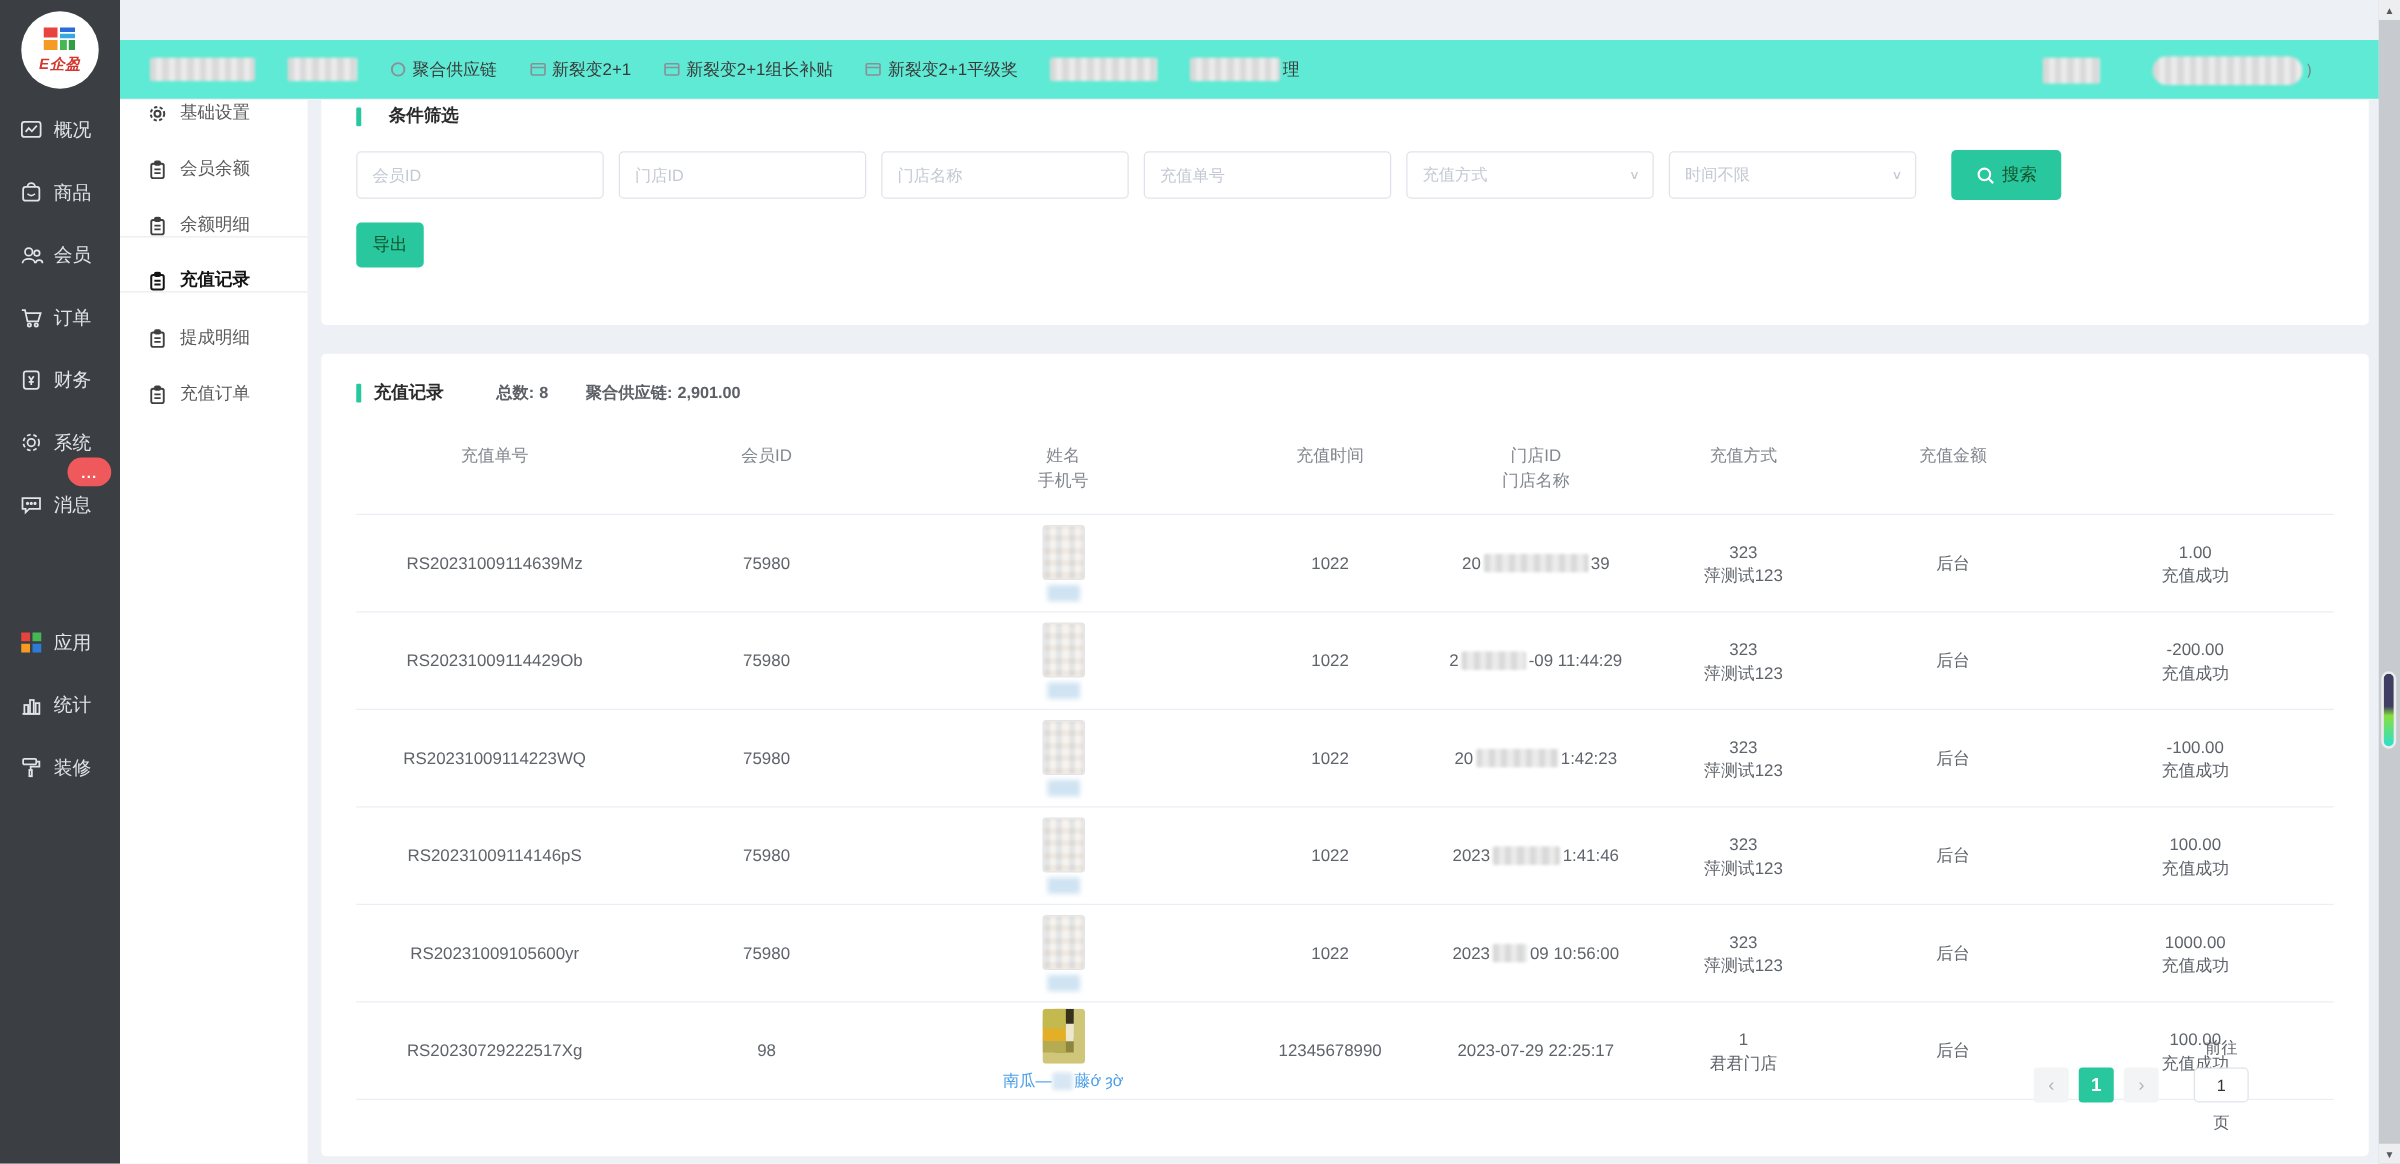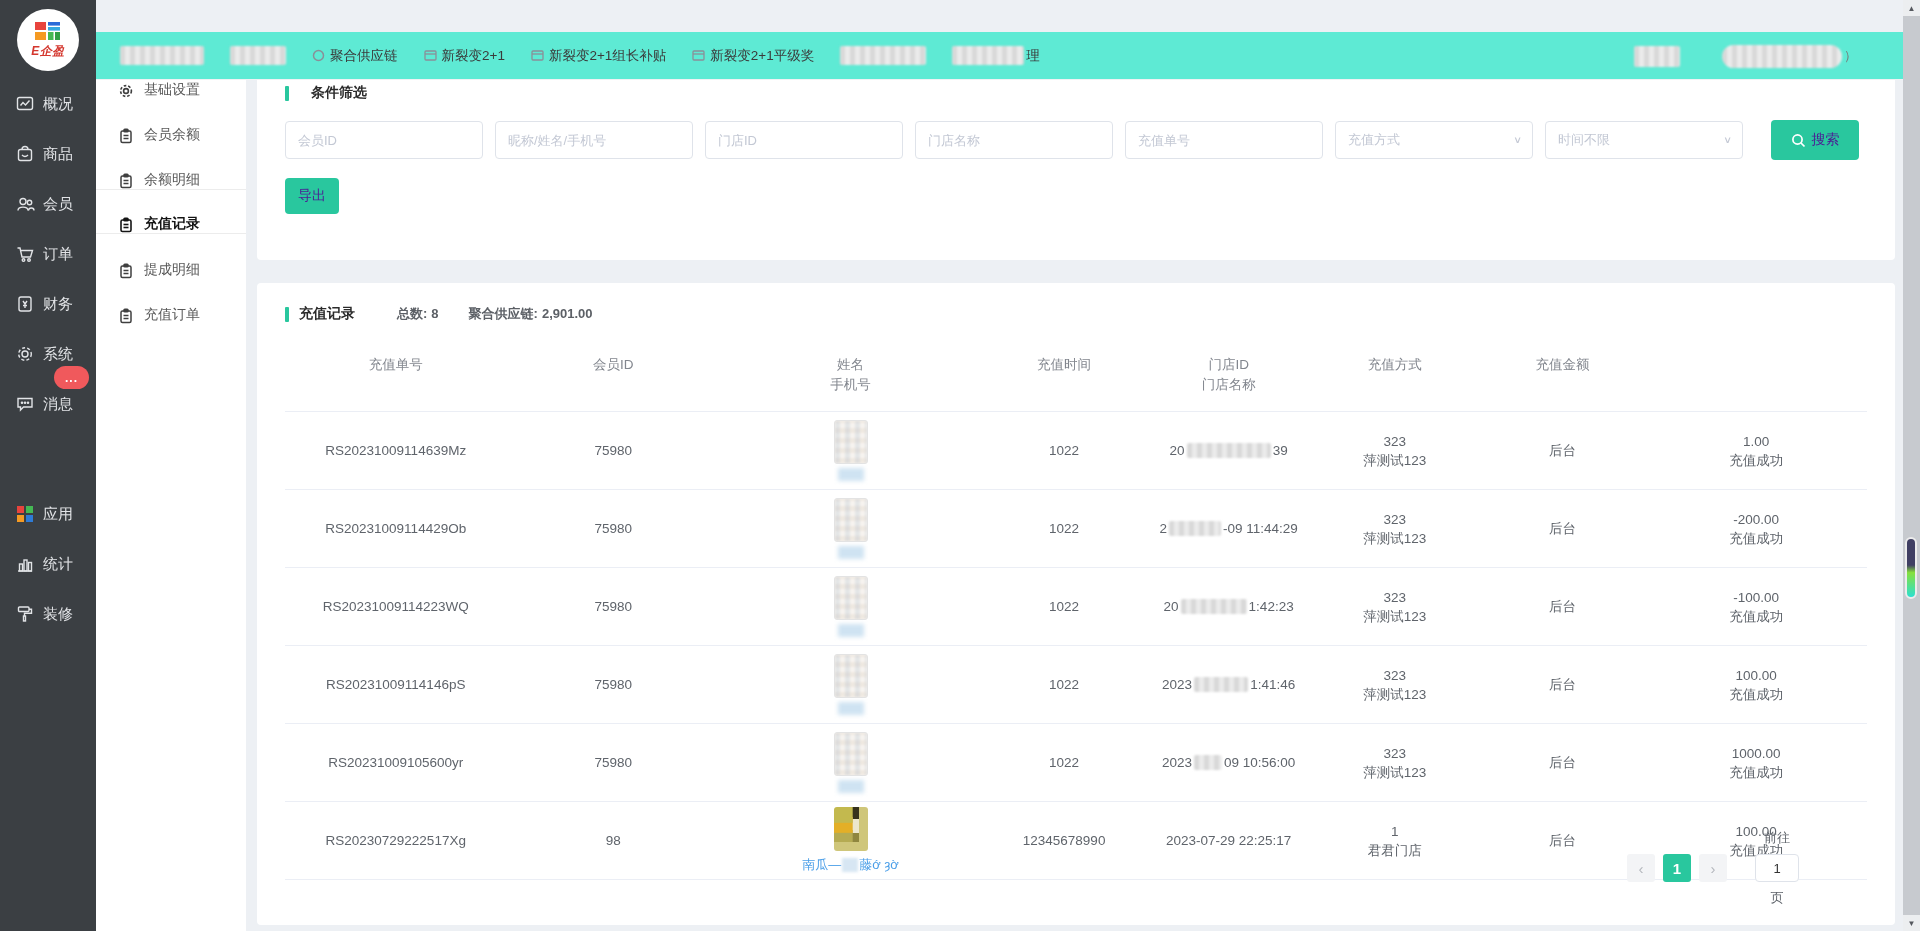--- a/index.html
+++ b/index.html
@@ -49,21 +49,21 @@
   .sec-title { display:flex; align-items:center; gap:22px; }
   .sec-bar { width:4px; height:15px; background:var(--accent); border-radius:1px; }
   .sec-t { font-size:14px; font-weight:700; color:#2b2b2b; }
 
   .filters { margin-top:18px; display:flex; align-items:center; }
   .f-input, .f-select { width:198px; height:38px; border:1px solid #dfe3ea; border-radius:4px; background:#fff; font-size:13px; margin-right:12px; }
   .f-input { padding:0 12px; color:#333; outline:none; }
   .f-input::placeholder { color:#c3c8d4; }
   .f-select { display:flex; align-items:center; justify-content:space-between; padding:0 10px 0 12px; color:#c3c8d4; cursor:pointer; }
   .f-select .chev { color:#c3c8d4; font-size:12px; transform:scaleY(.8); }
-  .btn { border:none; border-radius:4px; background:var(--accent); color:#4c1d95; font-size:14px; cursor:pointer;
+  .btn { border:none; border-radius:4px; background:var(--accent); color:#14532d; font-size:14px; cursor:pointer;
          display:flex; align-items:center; justify-content:center; gap:6px; font-family:inherit; }
   .search-btn { width:88px; height:40px; margin-left:16px; }
   .export-btn { width:54px; height:36px; margin-top:18px; }
 
   .stats-row { display:flex; align-items:center; gap:10px; }
   .stats { margin-left:28px; display:flex; gap:26px; font-size:13px; font-weight:700; color:#5c6066; }
   .stat span { margin-left:4px; }
 
   
   .rtable { margin-top:26px; }
@@ -316,21 +316,20 @@
 
 <main class="content">
 
   <section class="card card-filter">
     <div class="sec-title">
       <span class="sec-bar"></span>
       <span class="sec-t">条件筛选</span>
     </div>
     <div class="filters">
       <input class="f-input" placeholder="会员ID" style="">
-      <input class="f-input" placeholder="昵称/姓名/手机号" style="">
       <input class="f-input" placeholder="门店ID" style="">
       <input class="f-input" placeholder="门店名称" style="">
       <input class="f-input" placeholder="充值单号" style="">
       <div class="f-select">
         <span>充值方式</span>
         <span class="chev">∨</span>
       </div>
       <div class="f-select">
         <span>时间不限</span>
         <span class="chev">∨</span>

